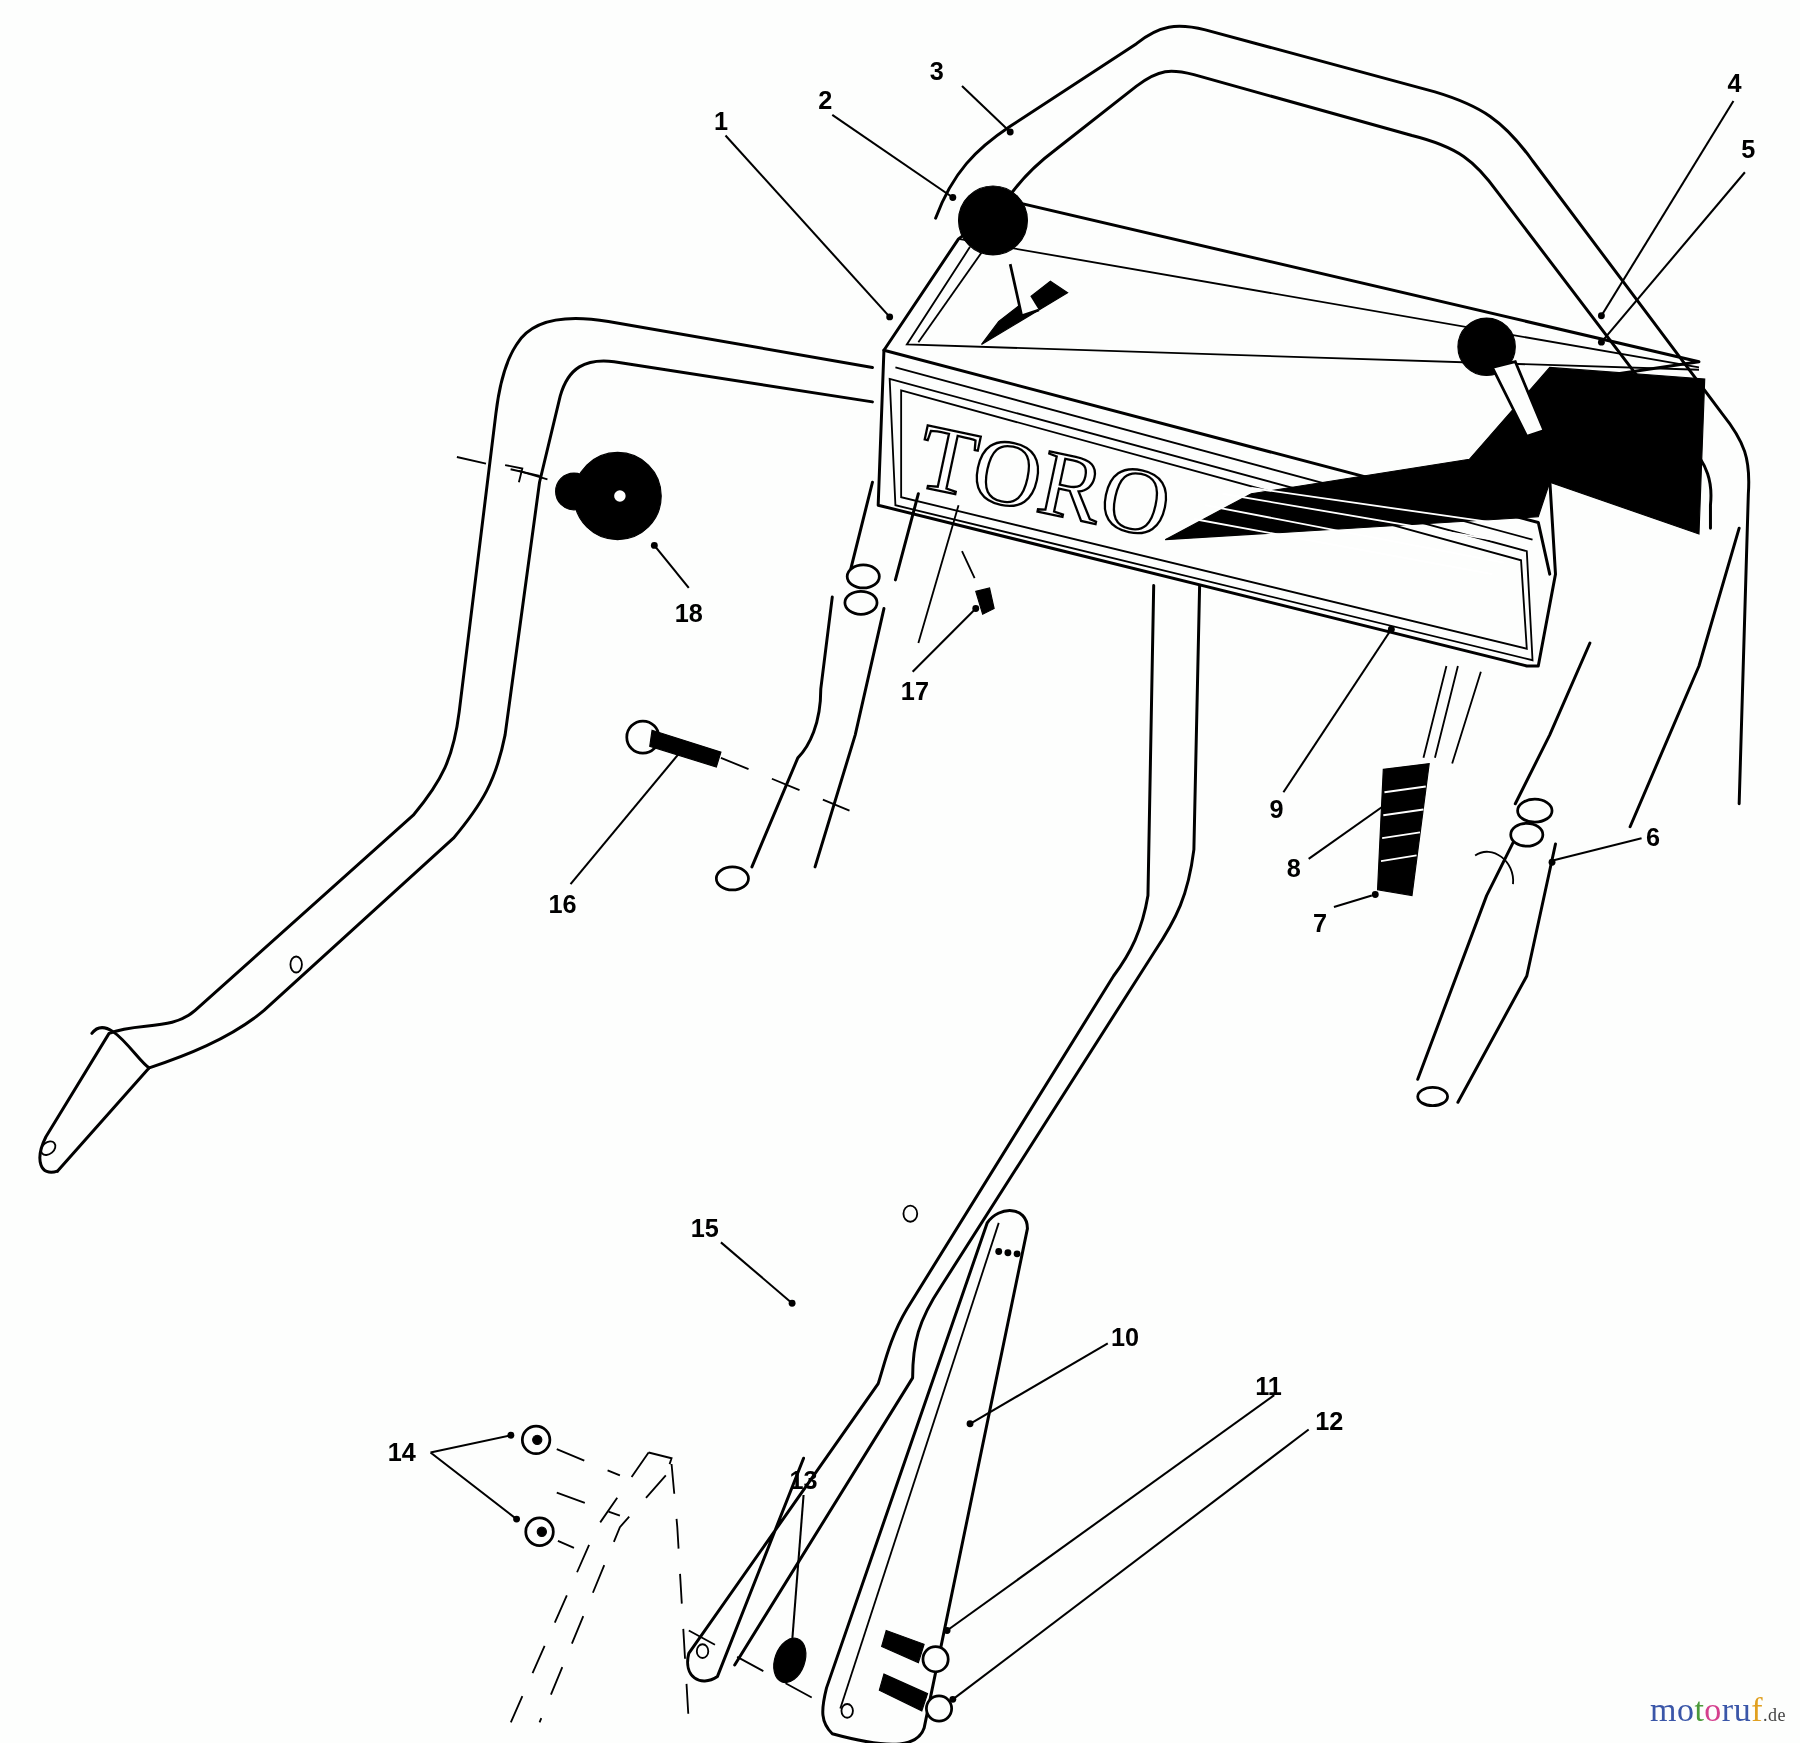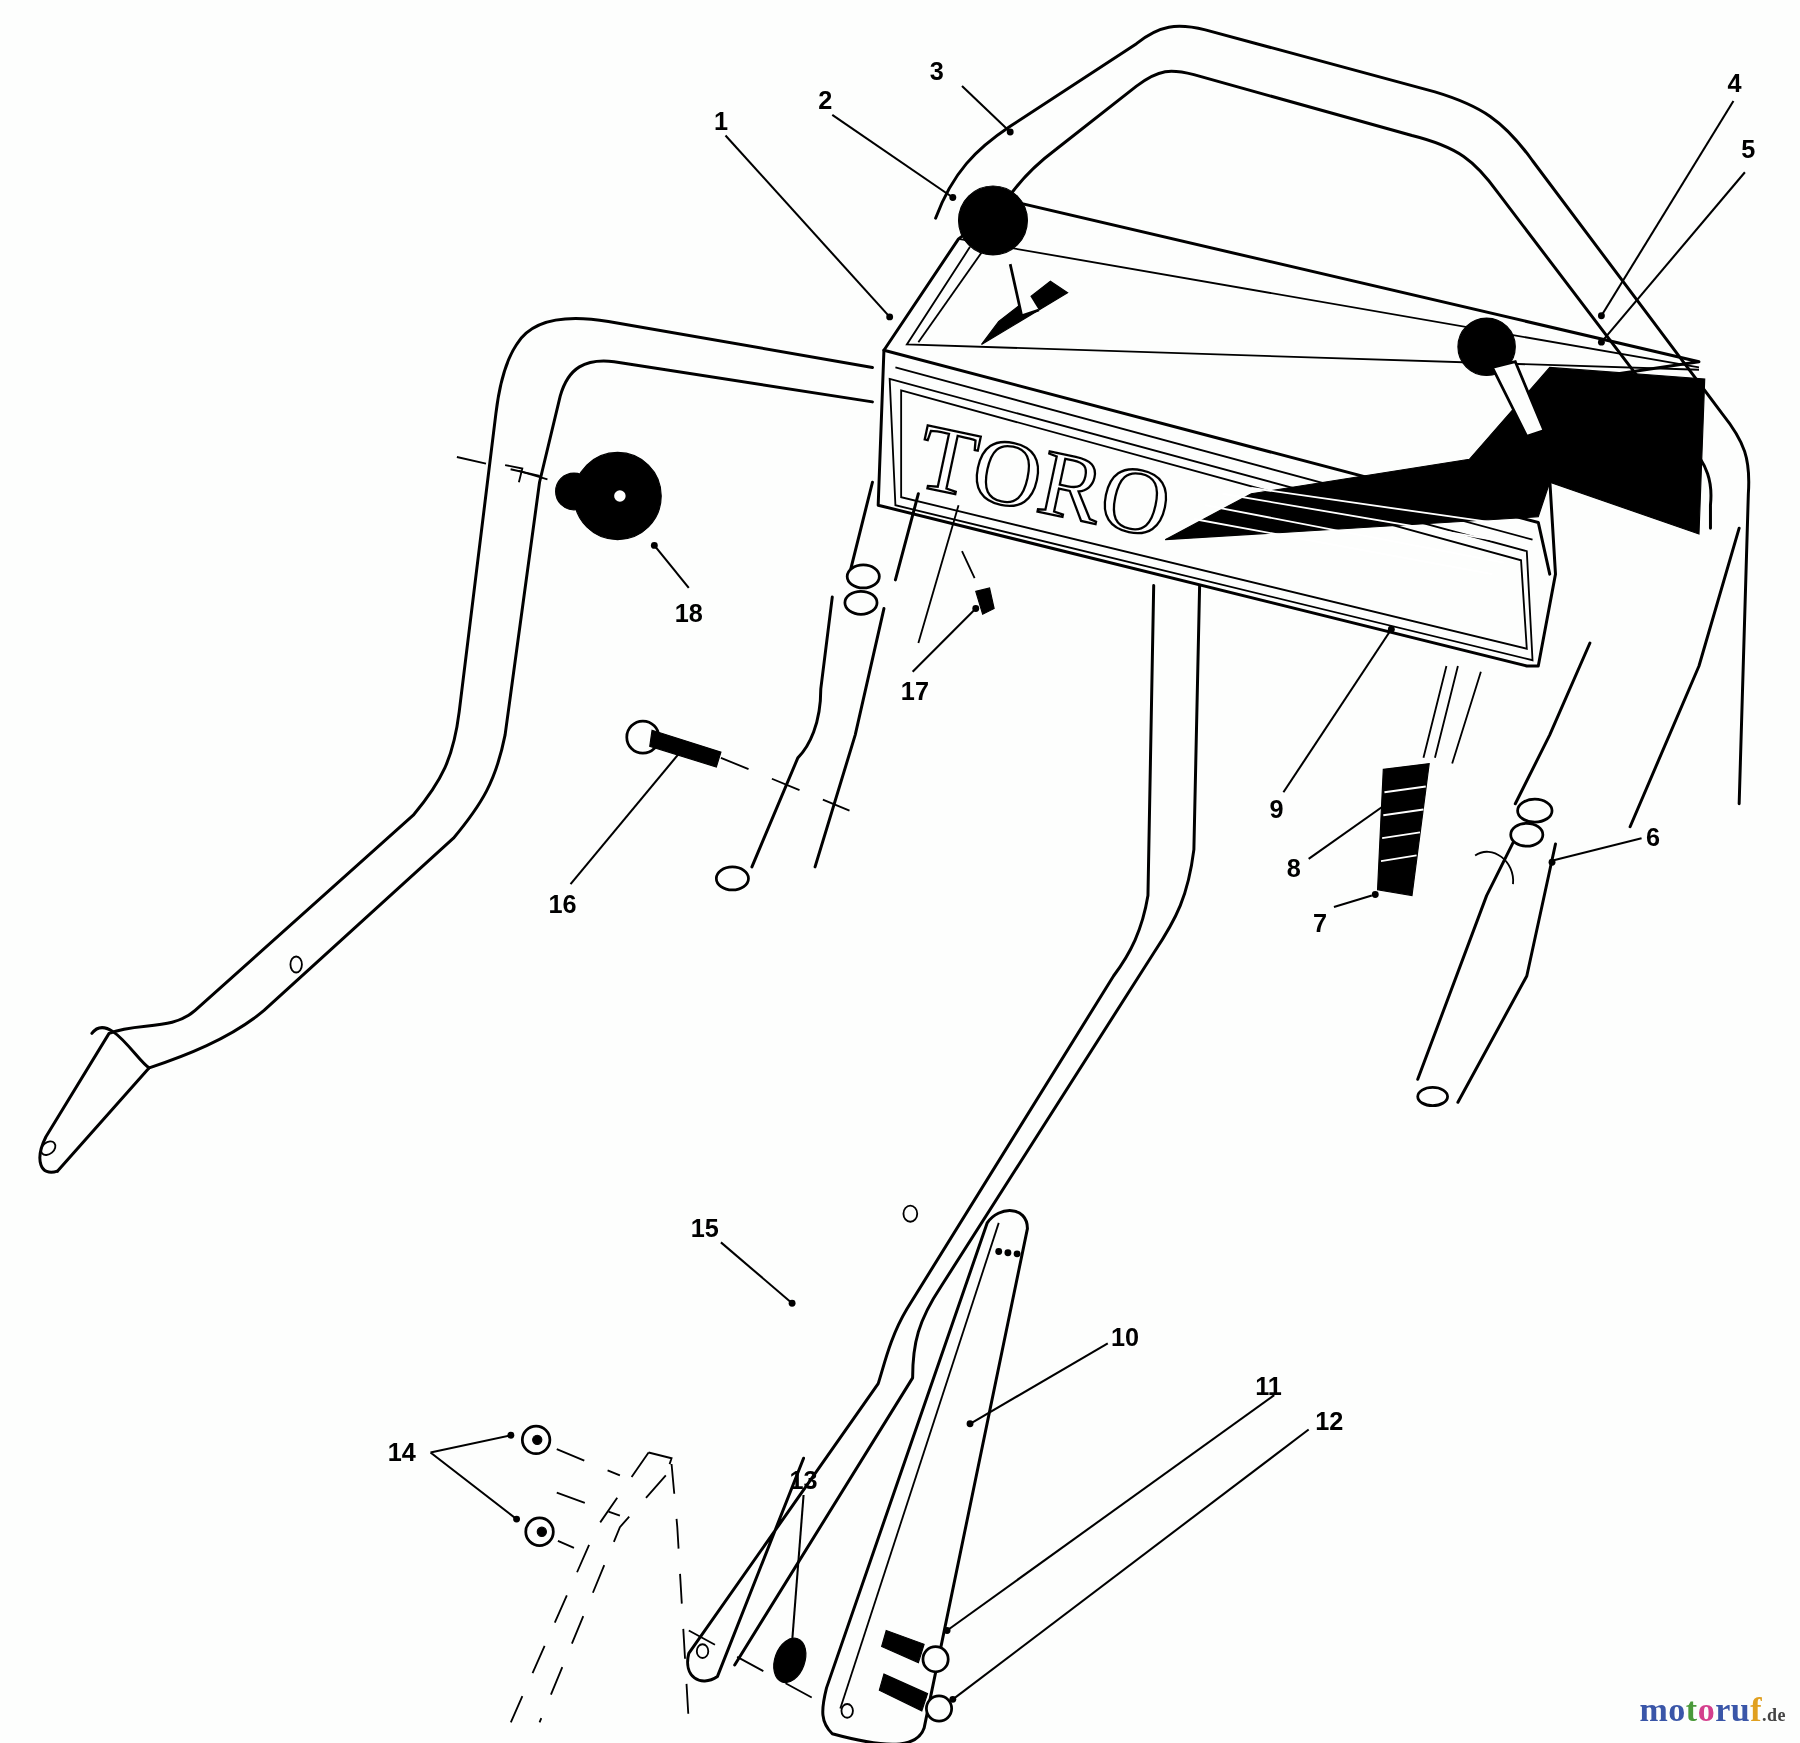--- a/index.html
+++ b/index.html
@@ -7,21 +7,21 @@
   #diagram{position:absolute;left:0;top:0;width:1800px;height:1743px;}
   .ln{fill:none;stroke:#000;stroke-width:2.6;stroke-linecap:round;stroke-linejoin:round;}
   .thin{fill:none;stroke:#000;stroke-width:1.6;}
   .dash{fill:none;stroke:#000;stroke-width:1.6;stroke-dasharray:26 22;}
   .lead{fill:none;stroke:#000;stroke-width:1.8;}
   .dot{fill:#000;}
   .solid{fill:#000;stroke:#000;}
   .wh{fill:#fdfefd;stroke:#000;stroke-width:2.4;}
   .lbl{font-family:"Liberation Sans",sans-serif;font-size:22px;font-weight:bold;fill:#000;text-anchor:middle;}
   .toro{font-family:"Liberation Serif",serif;font-size:82px;fill:#fff;stroke:#000;stroke-width:2;}
-  #watermark{position:absolute;right:14px;bottom:14px;font-family:"Liberation Serif",serif;font-size:34px;letter-spacing:0.5px;font-weight:bold;}
+  #watermark{position:absolute;right:14px;bottom:14px;font-family:"Liberation Serif",serif;font-size:34px;letter-spacing:0.5px;}
   #watermark span{display:inline-block;}
   #watermark .tld{font-size:18px;color:#444;}
 </style>
 </head>
 <body>
 
 <svg id="diagram" viewBox="0 0 1568 1518" preserveAspectRatio="none" xmlns="http://www.w3.org/2000/svg">
 
   <g>
     <path class="ln" d="M815,190 C830,150 850,130 880,110 L990,38 C1010,22 1025,20 1050,26 L1250,80 C1290,92 1310,105 1335,140 L1500,360 C1520,385 1525,400 1523,430 L1515,700"></path>

